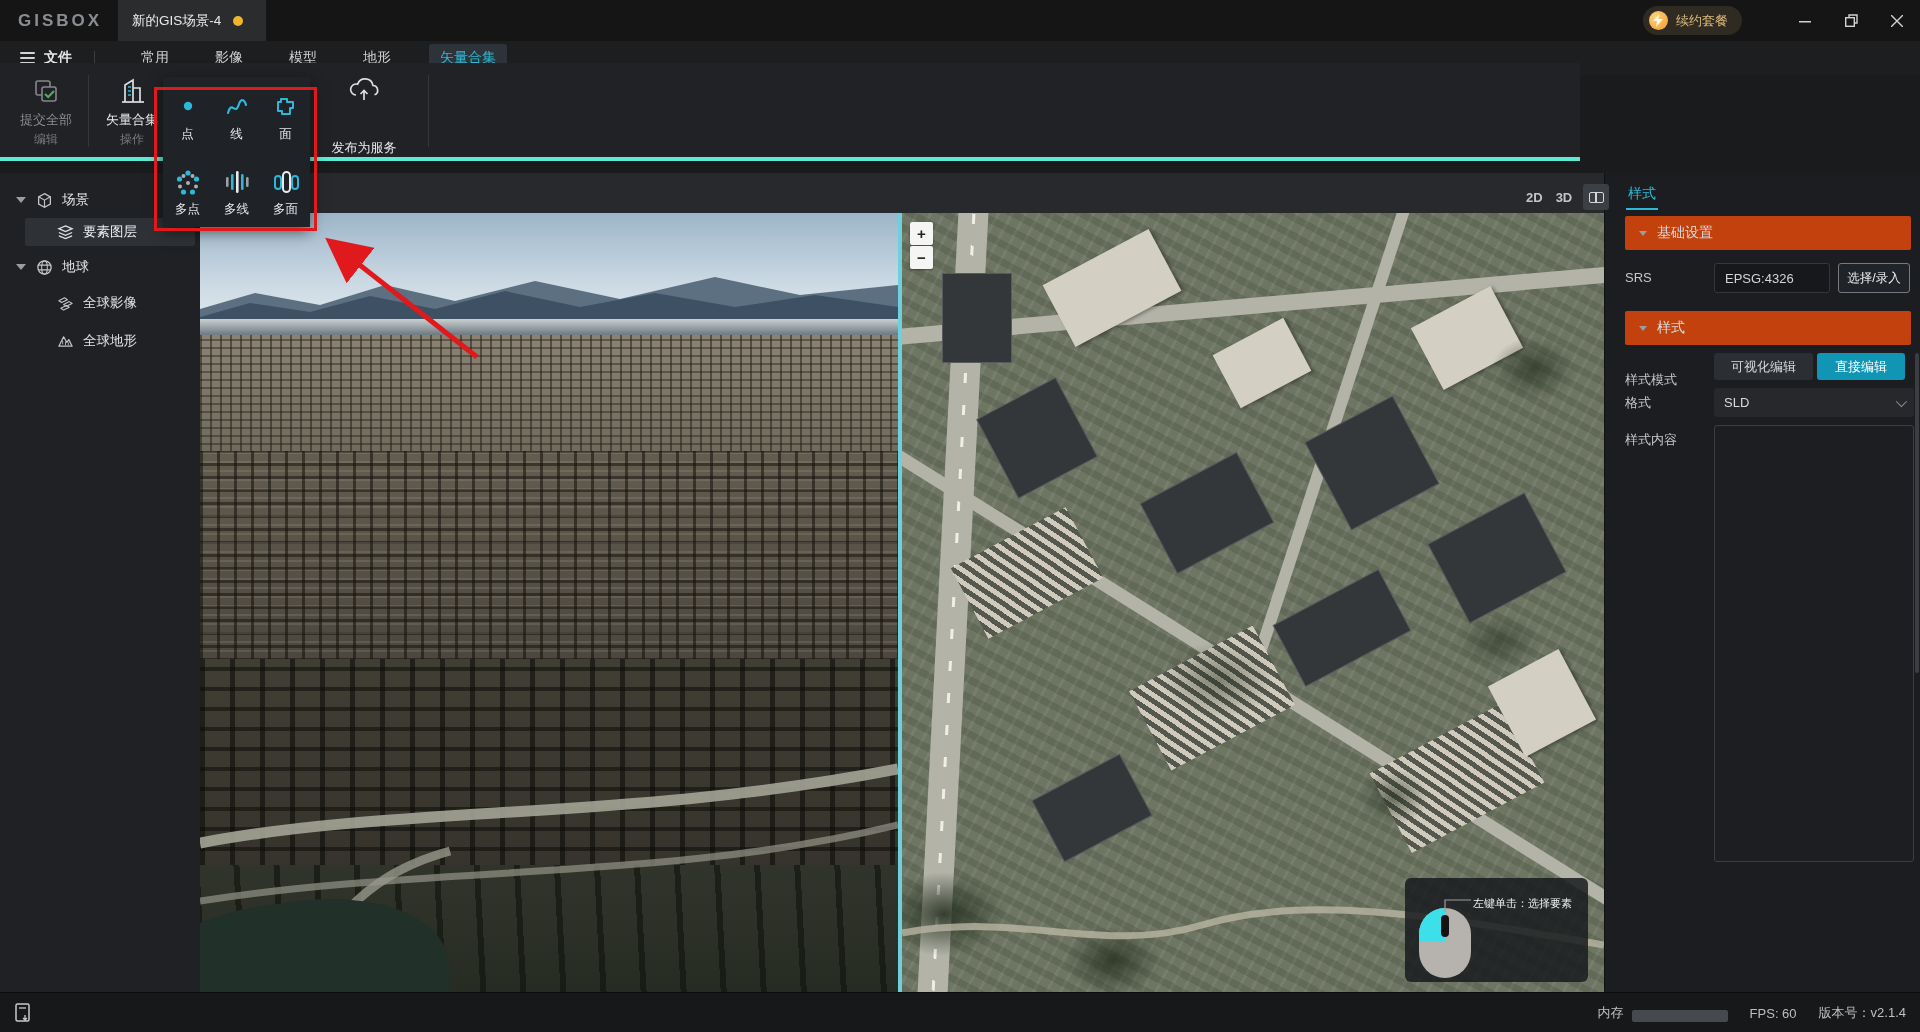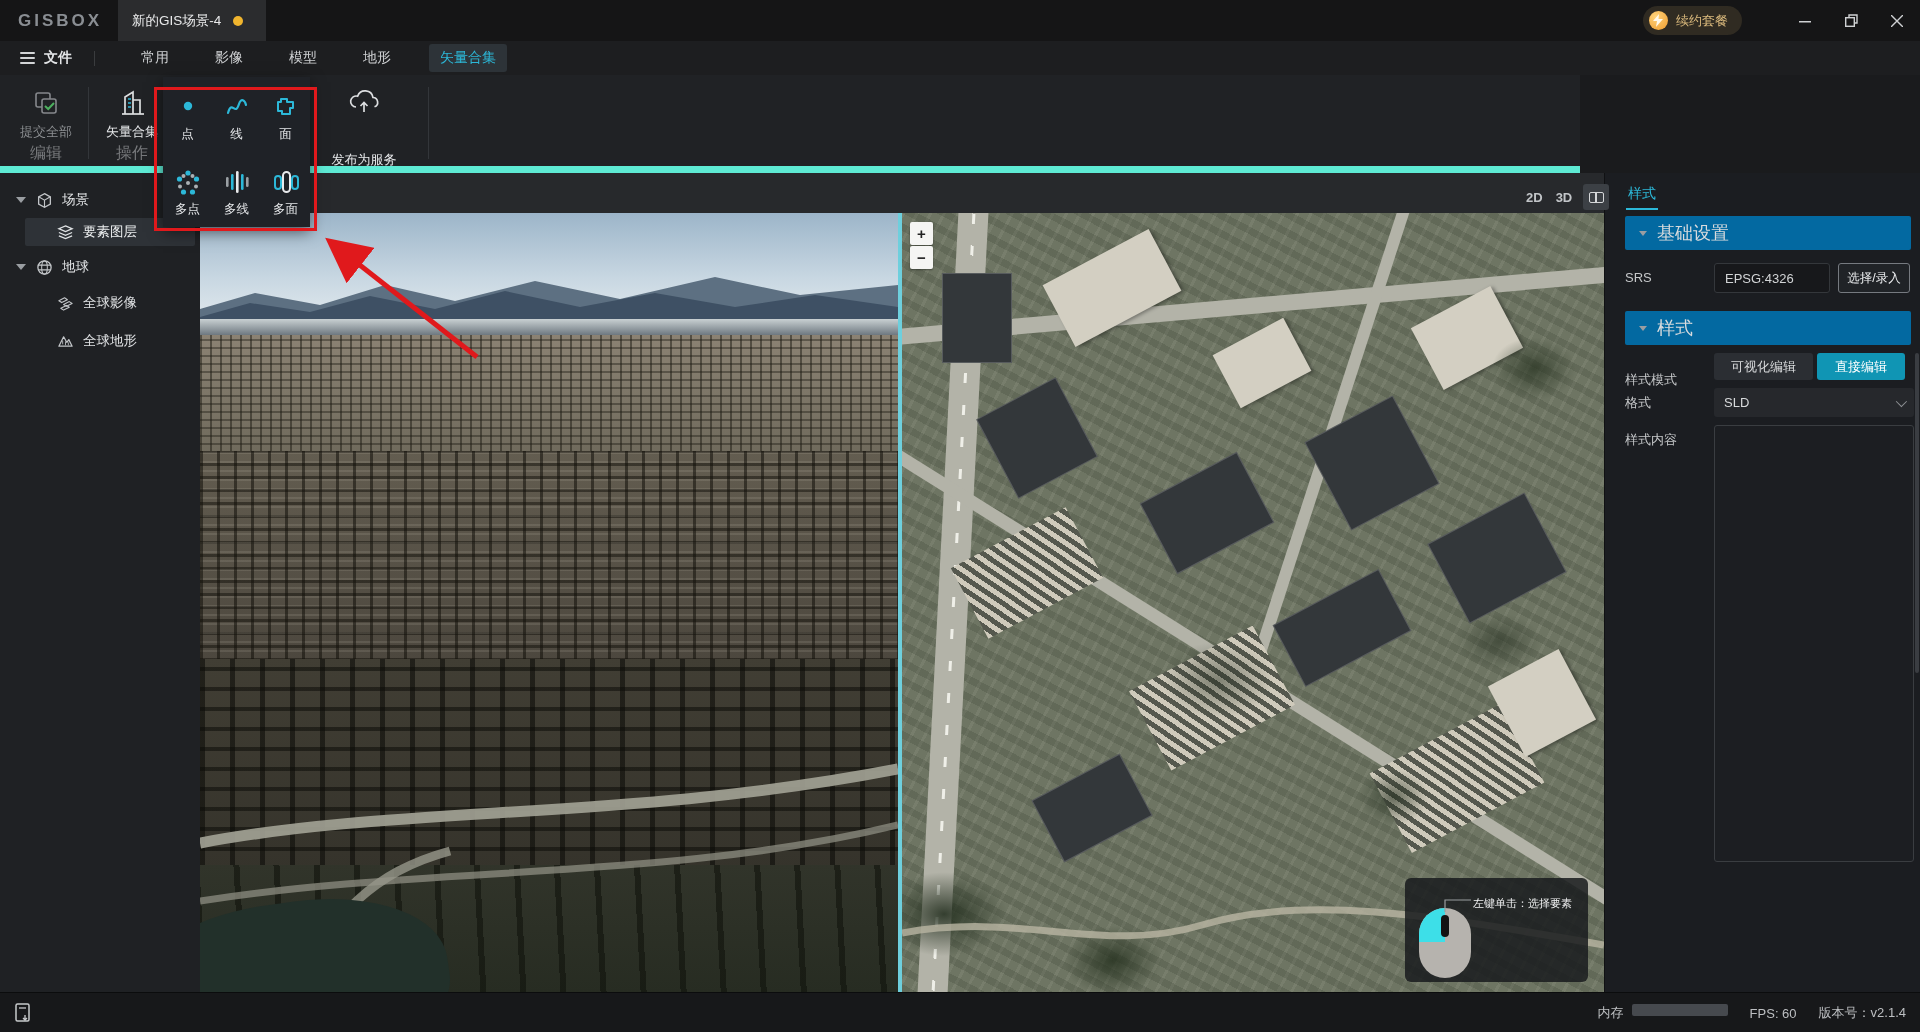--- a/index.html
+++ b/index.html
@@ -26,25 +26,25 @@
   #menubar { position:absolute; left:0; top:41px; width:1920px; height:34px; background:#1d1e20;
     display:flex; align-items:center; }
   .burger { display:inline-block; width:15px; margin-left:20px; }
   .burger i { display:block; height:2px; background:#d2d4d6; margin:3px 0; border-radius:1px; }
   .mfile { color:#e4e6e8; font-size:14px; font-weight:bold; margin-left:9px; }
   .msep { width:1px; height:15px; background:#3a3c3e; margin-left:22px; }
   .mitem { color:#cfd1d3; font-size:14px; margin-left:46px; cursor:pointer; }
   .mitem.active { color:#2cb8d8; background:#2d3338; padding:5px 11px; border-radius:3px; margin-left:38px; }
 
   
-  #ribbon { position:absolute; left:0; top:75px; width:1580px; height:98px; background:#202225; border-bottom:7px solid #5eead4; }
+  #ribbon { position:absolute; left:0; top:63px; width:1580px; height:98px; background:#202225; border-bottom:4px solid #5eead4; }
   .rgroup { position:absolute; top:0; height:98px; display:flex; flex-direction:column; align-items:center; padding-top:11px; }
   .rico { height:34px; display:flex; align-items:center; justify-content:center; }
   .rlabel { font-size:13px; margin-top:3px; white-space:nowrap; }
-  .rcap { font-size:16px; color:#77797c; margin-top:2px; }
+  .rcap { font-size:12px; color:#77797c; margin-top:2px; }
   .rsep { position:absolute; top:12px; width:1px; height:72px; background:#33363a; }
 
   
   #flyout { position:absolute; left:163px; top:77px; width:147px; height:150px; background:#1f2227;
     box-shadow:0 5px 14px rgba(0,0,0,.55); z-index:22; display:grid;
     grid-template-columns:1fr 1fr 1fr; grid-template-rows:75px 75px; }
   .vtool { display:flex; flex-direction:column; align-items:center; padding-top:13px; cursor:pointer; }
   .vtool .ic { height:34px; display:flex; align-items:center; justify-content:center; }
   .vtool .lb { color:#e4e6e8; font-size:12.5px; margin-top:2px; white-space:nowrap; }
 
@@ -123,22 +123,22 @@
   .mouse { position:absolute; left:14px; top:30px; width:52px; height:70px; background:#b6b3ae; border-radius:26px; }
   .mouse .lbtn { position:absolute; left:0; top:0; width:26px; height:34px; background:#3ddfe8; border-radius:26px 0 0 0; }
   .mouse .wheel { position:absolute; left:22px; top:7px; width:8px; height:22px; background:#131313; border-radius:4px; }
   .mh-text { position:absolute; left:68px; top:18px; color:#f0f1f2; font-size:11px; white-space:nowrap; }
   .mh-line { position:absolute; left:0; top:0; }
 
   
   #panel { position:absolute; left:1604px; top:173px; width:316px; height:819px; background:#1b1d21; border-left:1px solid #101113; }
   #panel-tab { position:absolute; left:23px; top:12px; color:#2cb8d8; font-size:14px; cursor:pointer; }
   #panel-tab:after { content:""; position:absolute; left:-2px; right:-2px; bottom:-7px; height:2px; background:#2cb8d8; }
-  .sect { position:absolute; left:20px; width:286px; height:34px; background:#0369a1; border-radius:2px;
-    display:flex; align-items:center; color:#d9dbdd; font-size:18px; cursor:pointer; }
+  .sect { position:absolute; left:20px; width:286px; height:34px; background:#c2410c; border-radius:2px;
+    display:flex; align-items:center; color:#d9dbdd; font-size:14px; cursor:pointer; }
   .sect .caret { margin:0 10px 0 14px; border-top-width:5px; border-left-width:4.5px; border-right-width:4.5px; }
   .frow-label { position:absolute; left:20px; color:#c6c8ca; font-size:13px; }
   .srs-input { position:absolute; left:109px; width:116px; height:30px; background:#17181b; border:1px solid #34373b;
     border-radius:3px; color:#d2d4d6; font-size:13px; padding:0 10px; font-family:inherit; }
   .btn-outline { position:absolute; left:233px; width:72px; height:30px; background:#202327; border:1px solid #767a80;
     border-radius:3px; color:#eceef0; font-size:12.5px; display:flex; align-items:center; justify-content:center; cursor:pointer; white-space:nowrap; }
   .seg { position:absolute; height:27px; border-radius:3px; font-size:13px; display:flex; align-items:center; justify-content:center; cursor:pointer; }
   .seg.plain { left:109px; width:99px; background:#2b2e33; color:#d8dadc; }
   .seg.active { left:212px; width:88px; background:#1095b4; color:#ffffff; }
   .select { position:absolute; left:109px; width:200px; height:29px; background:#26282c; border-radius:3px;
@@ -147,21 +147,21 @@
   .textarea { position:absolute; left:109px; top:252px; width:200px; height:437px; background:#1c1e22;
     border:1px solid #3a3d41; border-radius:3px; }
   .pscroll { position:absolute; left:310px; top:180px; width:4px; height:320px; background:#3a3d42; border-radius:2px; }
 
   
   #statusbar { position:absolute; left:0; top:992px; width:1920px; height:40px; background:#17181a; border-top:1px solid #0b0c0d; }
   #console-btn { position:absolute; left:10px; top:7px; width:26px; height:26px; display:flex; align-items:center; justify-content:center; cursor:pointer; }
   #status-right { position:absolute; right:14px; top:0; height:40px; display:flex; align-items:center; gap:22px; color:#bdbfc2; font-size:13px; }
   .membar { width:96px; height:12px; background:#46494e; border-radius:2px; overflow:hidden; }
   .membar .fill { height:100%; background:#52c5e0; }
-  .memwrap { display:flex; align-items:flex-start; gap:8px; }
+  .memwrap { display:flex; align-items:flex-end; gap:8px; }
 </style>
 </head>
 <body>
 
 <div id="root">
 
   <div id="titlebar">
     <div id="logo">GISBOX</div>
     <div id="doc-tab">
       <span class="t">新的GIS场景-4</span>

